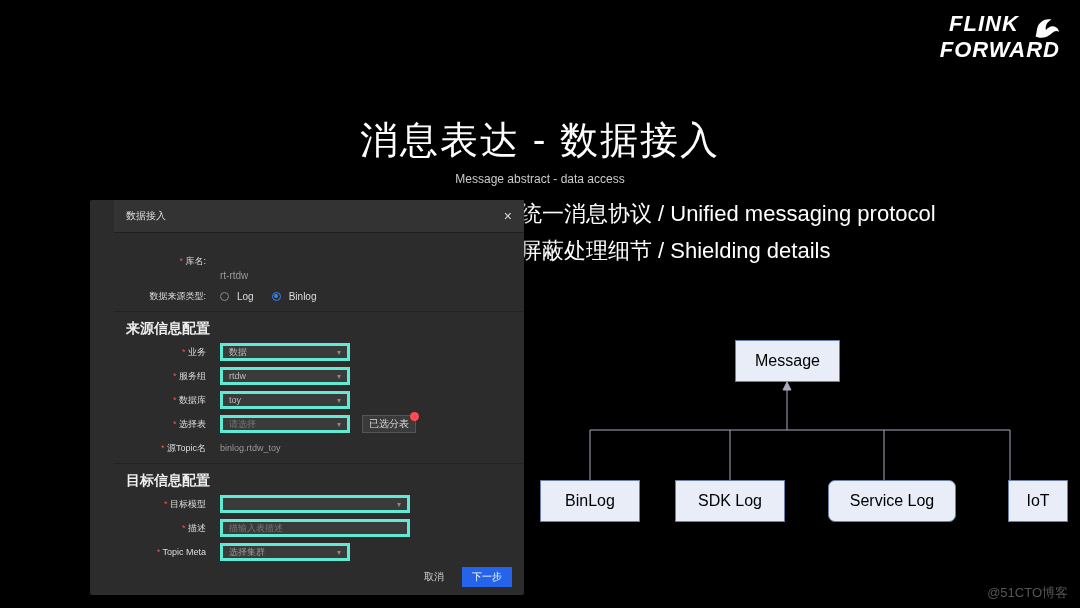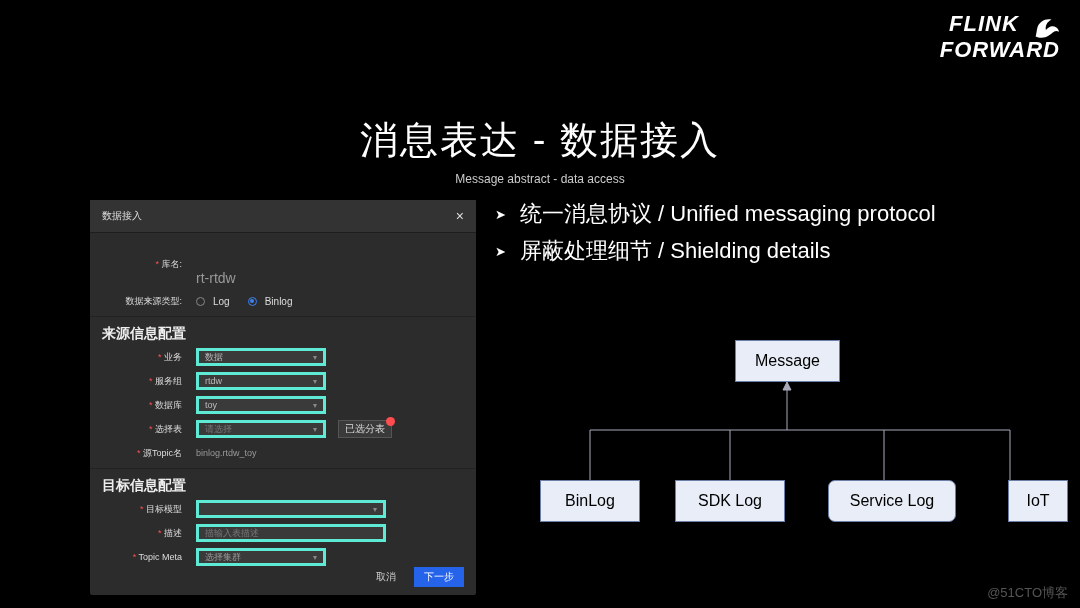--- a/index.html
+++ b/index.html
@@ -24,25 +24,26 @@
     font-size: 38px; font-weight: 300; letter-spacing: 2px; }
   .subtitle { position: absolute; left: 50%; top: 172px; transform: translateX(-50%);
     font-size: 12px; color: #ccc; }
   .bullets {
     position: absolute; left: 495px; top: 195px; font-size: 22px; line-height: 1.7;
   }
   .bullets li { list-style: none; display: flex; gap: 14px; }
   .bullets .arrow { font-size: 13px; position: relative; top: 9px; }
   .panel {
     position: absolute; left: 90px; top: 200px;
-    width: 386px; height: 395px;
+    width: 434px; height: 395px;
     background: #2c2c2c; color: #ddd;
     font-size: 10px;
     border-radius: 2px;
     box-shadow: 0 0 8px rgba(0,0,0,0.6);
+    padding-left: 24px;
   }
   .panel-header {
     display: flex; justify-content: space-between; align-items: center;
     padding: 8px 12px; border-bottom: 1px solid #1e1e1e; background:#333;
   }
   .panel-close { cursor: pointer; font-size: 14px; }
   .panel-body { padding: 6px 0 0 0; }
   .row { display: flex; align-items: center; padding: 3px 12px; min-height: 24px; gap:6px; }
   .row .label { width: 88px; text-align: right; padding-right: 8px; font-size: 9px; }
   .row .label.req::before { content: "* "; color: #ff4d4f; }
@@ -122,21 +123,21 @@
 </ul>
 
 <div class="panel">
   <div class="panel-header">
     <span>数据接入</span>
     <span class="panel-close">×</span>
   </div>
   <div class="panel-body">
     <div class="row">
       <span class="label req">库名:</span>
-      <span class="control" style="color:#999;font-size:14px;margin-top:28px;">rt-rtdw</span>
+      <span class="control" style="color:#999;font-size:10px;margin-top:28px;">rt-rtdw</span>
     </div>
     <div class="row">
       <span class="label">数据来源类型:</span>
       <span class="control radio-row">
         <span class="radio"></span>
         <span>Log</span>
         <span class="radio checked" style="margin-left:10px;"></span>
         <span>Binlog</span>
       </span>
     </div>

